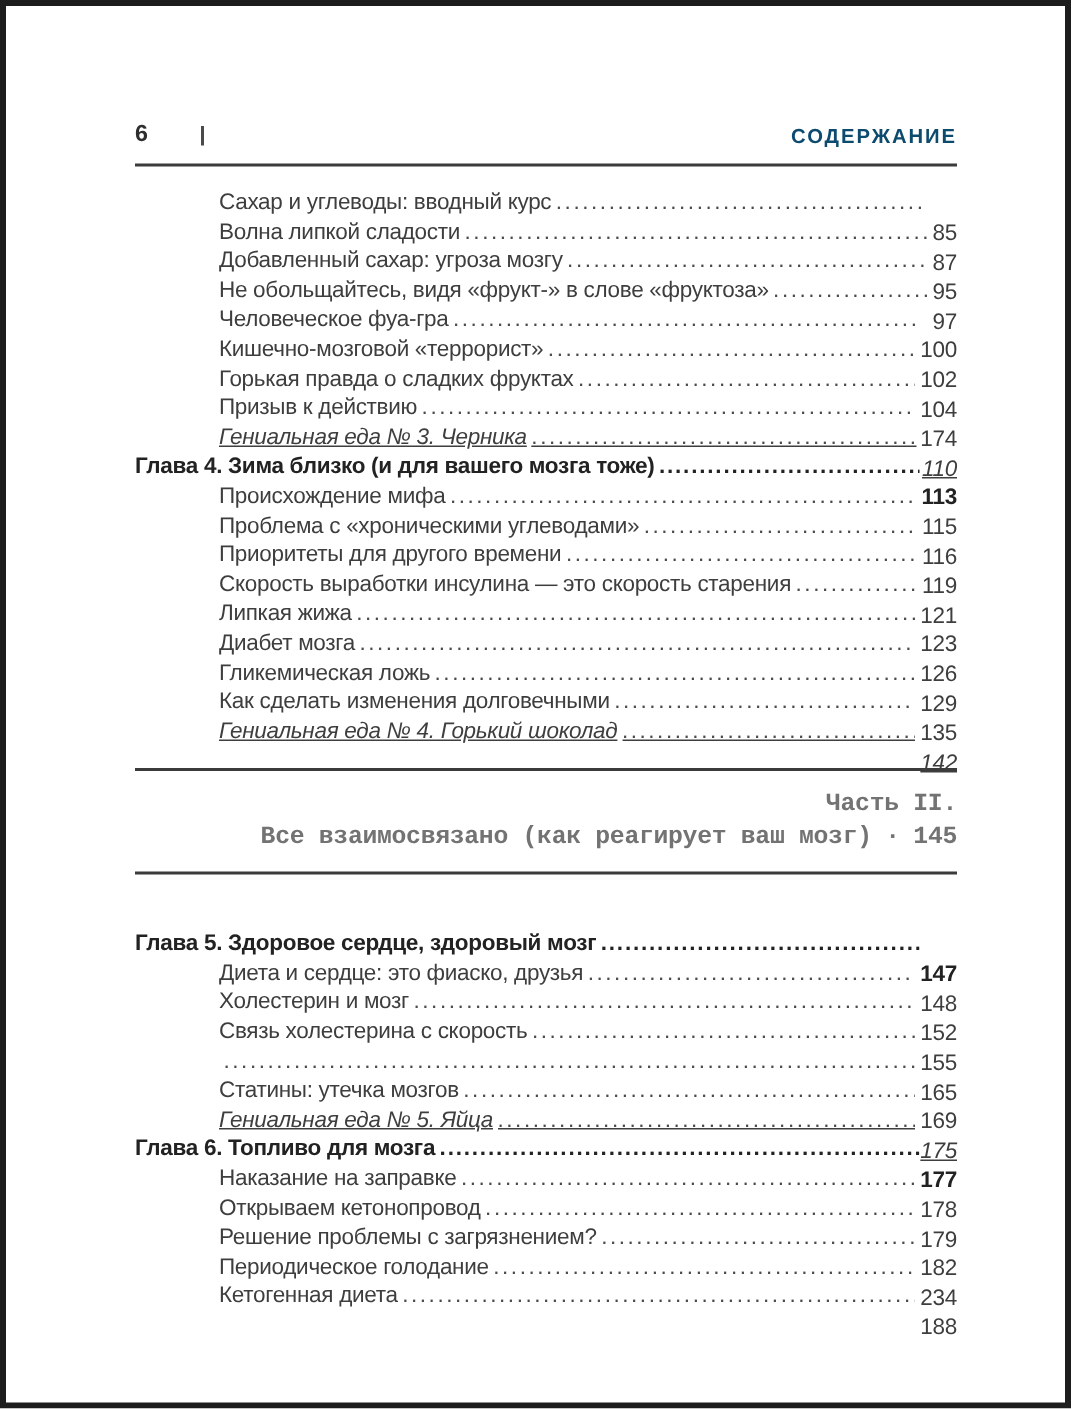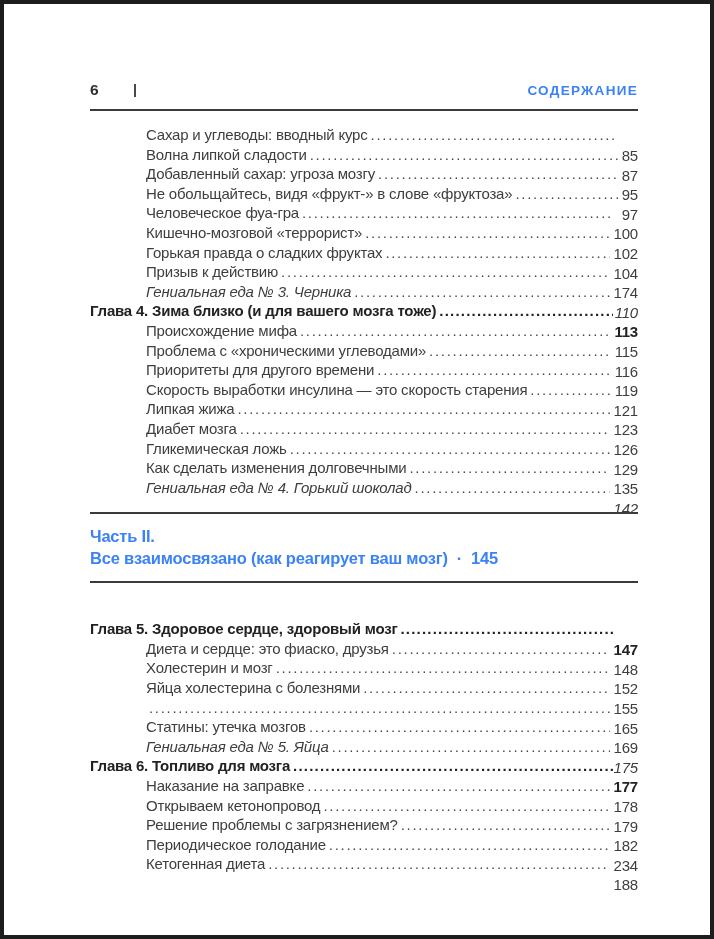--- a/index.html
+++ b/index.html
@@ -31,21 +31,21 @@
     color: #2e2e2e;
   }
   .vbar {
     width: 1.5px;
     height: 13px;
     background: #4a4a4a;
     margin-left: 36px;
   }
   .htitle {
     margin-left: auto;
-    color: #3b82f6;
+    color: #0c4a6e;
     font-weight: 700;
     font-size: 13.5px;
     letter-spacing: 1.3px;
     text-align: center;
   }
   .hrule {
     border: 0;
     border-top: 2px solid #3b3b3b;
     margin: 9px 0 0 0;
   }
@@ -63,39 +63,40 @@
   .row .dots {
     flex: 1 1 auto;
     overflow: hidden;
     white-space: nowrap;
     margin-left: 3px;
     letter-spacing: 1.7px;
     color: #4a4a4a;
   }
   .row .num { padding-left: 4px; margin-top: 42px; }
   .row.sub    { padding-left: 56px; }
-  .row.italic { padding-left: 56px; font-style: italic; }
+  .row.italic { padding-left: 56px; font-style: italic; text-decoration: underline; }
   .row.italic .dots { font-style: normal; }
   .row.chapter { font-weight: 700; color: #222222; }
   .row.chapter .dots { color: #222222; letter-spacing: 1.2px; }
   .row.chapter .num { padding-left: 1px; }
   
   .part { margin-top: 15px; }
   .part-rule {
     border: 0;
     border-top: 2px solid #3b3b3b;
     margin: 0;
   }
   .part-text {
-    text-align: left;
+    text-align: right;
     font-weight: 700;
     font-size: 16.5px;
     line-height: 22px;
-    color: #3b82f6;
+    color: #737373;
     padding: 11px 0 12px 0;
+    font-family: Liberation Mono, monospace;
   }
   .part-sep { padding: 0 9px; }
   .toc-bottom { margin-top: 36px; }
 </style>
 </head>
 <body>
 
 <div class="page">
 
   <div class="header">
@@ -222,21 +223,21 @@
         <span class="label">Диета и сердце: это фиаско, друзья</span>
         <span class="dots">........................................................................................................................................................................................................</span>
         <span class="num">148</span>
       </div>
       <div class="row sub">
         <span class="label">Холестерин и мозг</span>
         <span class="dots">........................................................................................................................................................................................................</span>
         <span class="num">152</span>
       </div>
       <div class="row sub">
-        <span class="label">Яйца холестерина с болезнями</span>
+        <span class="label">Связь холестерина с скорость</span>
         <span class="dots">........................................................................................................................................................................................................</span>
         <span class="num">155</span>
       </div>
       <div class="row sub">
         <span class="dots">........................................................................................................................................................................................................</span>
         <span class="num">165</span>
       </div>
       <div class="row sub">
         <span class="label">Статины: утечка мозгов</span>
         <span class="dots">........................................................................................................................................................................................................</span>

